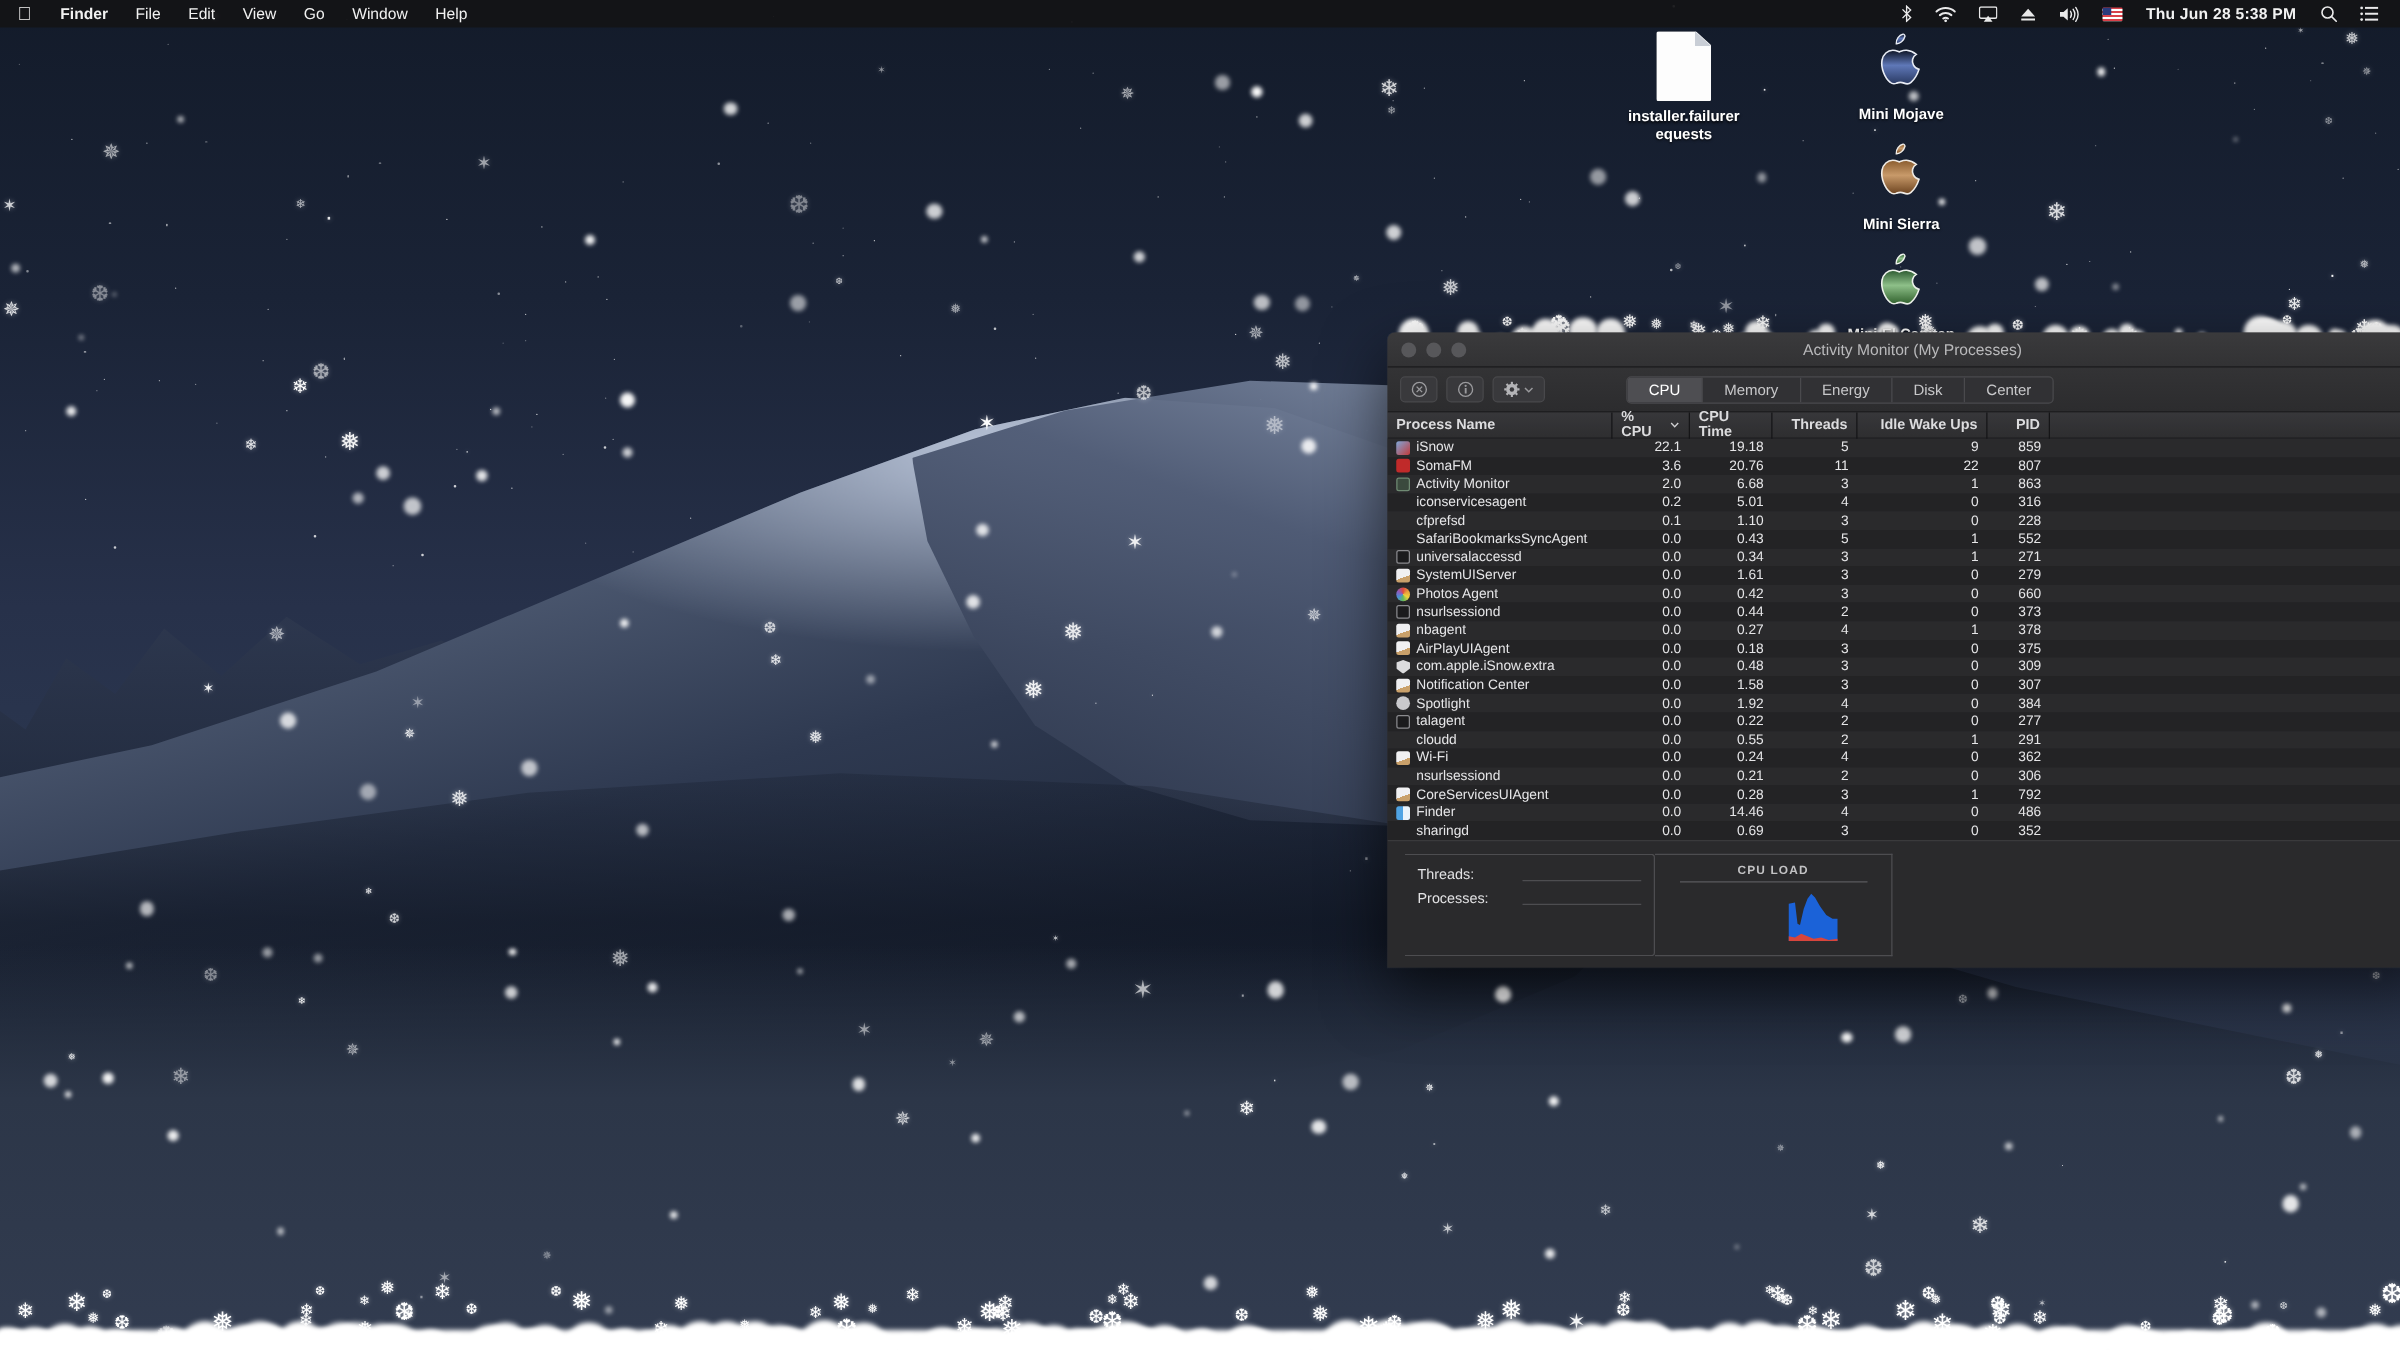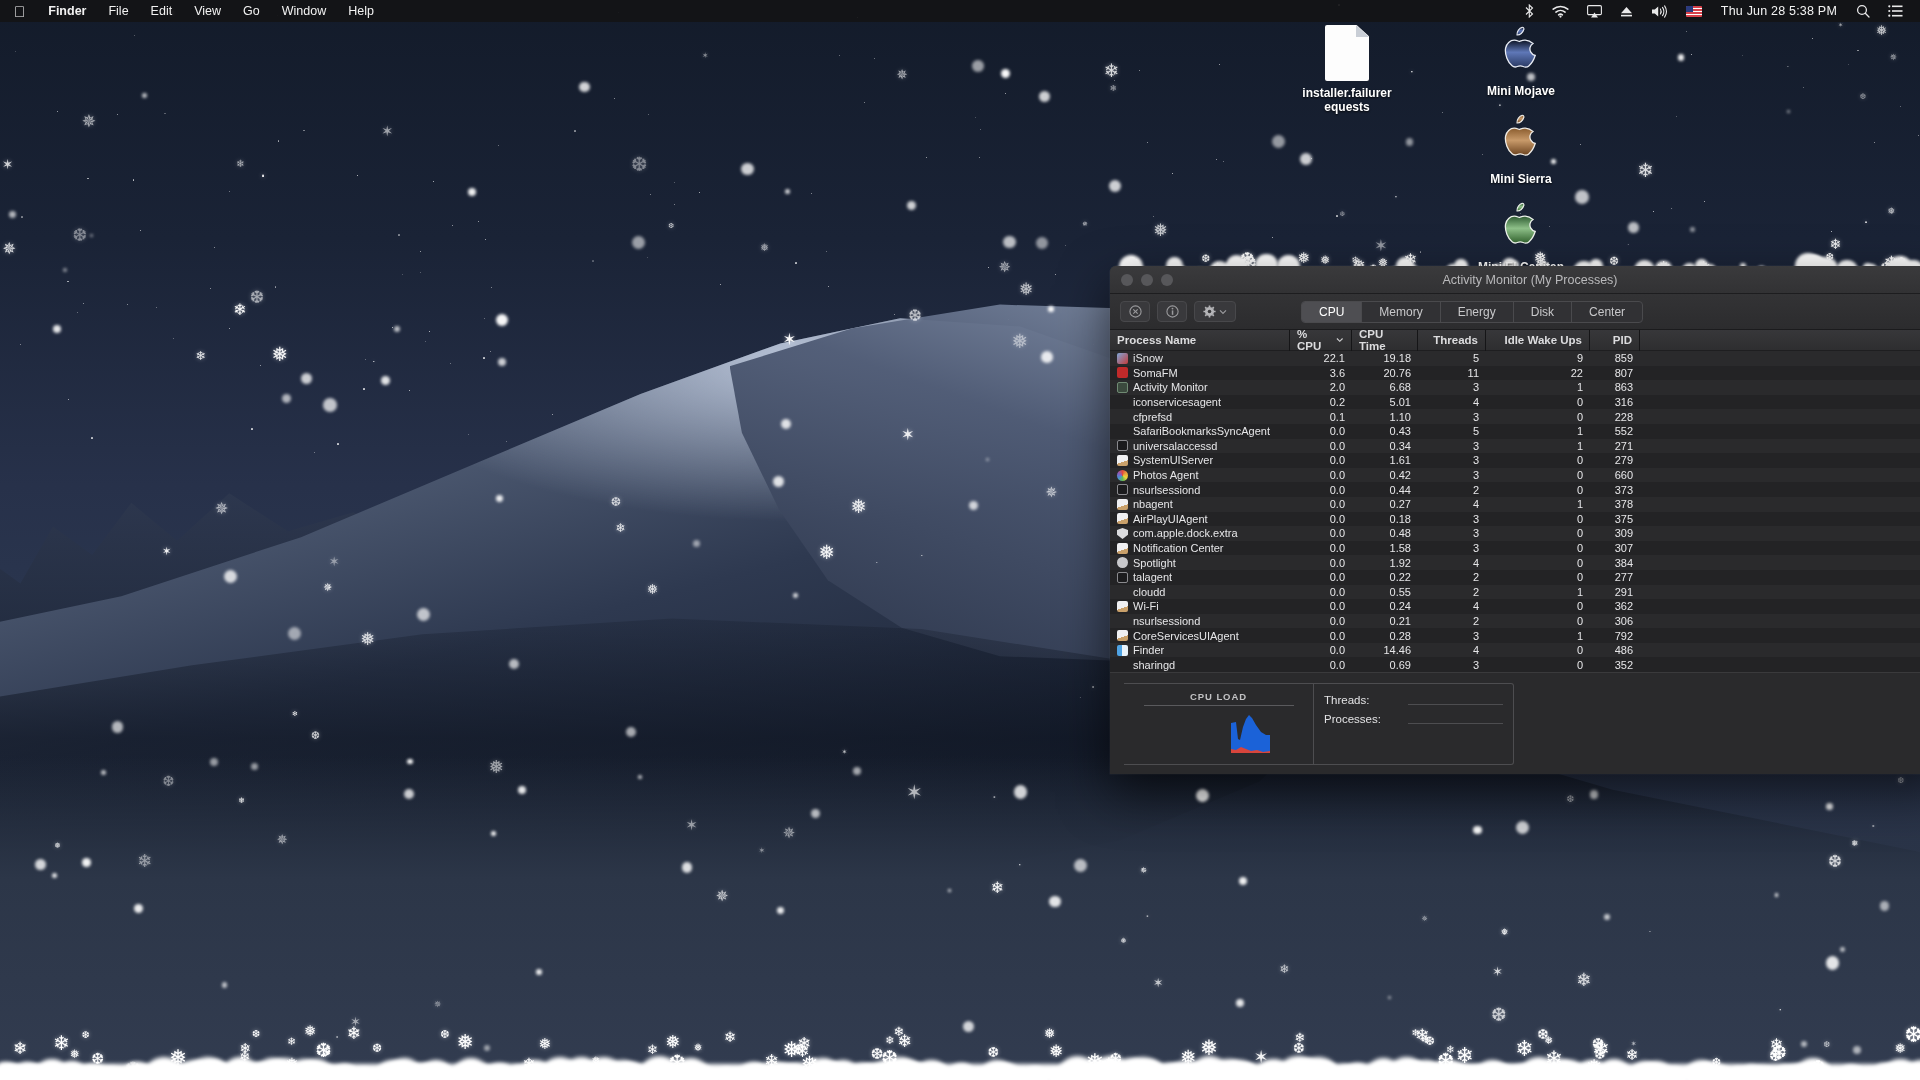--- a/index.html
+++ b/index.html
@@ -81,21 +81,21 @@
     display:flex; align-items:center;
     color:#f2f2f2; font-size:12.5px; z-index:40;
     padding:0 8px 0 0;
   }
   .mb-left { display:flex; align-items:center; }
   .mb-item { padding:0 11px; height:22px; display:flex; align-items:center; white-space:nowrap; }
   .mb-item.apple { padding:0 12px 0 14px; font-size:15px; }
   .mb-item.bold { font-weight:bold; }
   .mb-right { margin-left:auto; display:flex; align-items:center; gap:0; }
   .mb-status { padding:0 9px; display:flex; align-items:center; height:22px; }
-  .mb-clock { padding:0 10px; font-weight:normal; font-size:12.5px; letter-spacing:.2px; }
+  .mb-clock { padding:0 10px; font-weight:bold; font-size:12.5px; letter-spacing:.2px; }
   .flag {
     width:16px; height:11px; border-radius:1px; overflow:hidden; position:relative;
     background:repeating-linear-gradient(180deg,#d8414a 0 1.6px,#fff 1.6px 3.1px);
   }
   .flag:before {
     content:""; position:absolute; left:0; top:0; width:7px; height:6px; background:#2a3b7d;
   }
 
   
   .desktop-icon {
@@ -716,21 +716,21 @@
         </div>
         <div class="c c-cpu">0.0</div>
         <div class="c c-time">0.18</div>
         <div class="c c-threads">3</div>
         <div class="c c-idle">0</div>
         <div class="c c-pid">375</div>
       </div>
       <div class="am-row">
         <div class="c c-name">
           <span class="proc-icon shield"></span>
-          <span>com.apple.dock.extra</span>
+          <span>com.apple.iSnow.extra</span>
         </div>
         <div class="c c-cpu">0.0</div>
         <div class="c c-time">0.48</div>
         <div class="c c-threads">3</div>
         <div class="c c-idle">0</div>
         <div class="c c-pid">309</div>
       </div>
       <div class="am-row">
         <div class="c c-name">
           <span class="proc-icon doc"></span>
@@ -837,40 +837,40 @@
         </div>
         <div class="c c-cpu">0.0</div>
         <div class="c c-time">2.36</div>
         <div class="c c-threads">6</div>
         <div class="c c-idle">0</div>
         <div class="c c-pid">411</div>
       </div>
     </div>
 
   <div class="am-footer">
+
+    <div class="fbox threads">
+      <div class="tline">
+        <span class="lab">Threads:</span>
+        <span class="rule"></span>
+      </div>
+      <div class="tline">
+        <span class="lab">Processes:</span>
+        <span class="rule"></span>
+      </div>
+    </div>
 
     <div class="fbox graph">
       <div class="graph-title">CPU LOAD</div>
       <div class="graph-rule"></div>
       <div class="graph-area">
         <svg width="160" height="44" viewBox="0 0 160 44" preserveAspectRatio="none">
           <path d="M92 44 L92 14 L97 13 L99 30 L101 31 L104 18 L107 10 L110 6 L113 9 L117 16 L122 23 L127 26 L131 26 L131 44 Z" fill="#1b62d8"></path>
           <path d="M92 44 L92 40 L97 41 L102 38 L107 40 L112 42 L118 41 L124 43 L131 42 L131 44 Z" fill="#d8453c"></path>
         </svg>
-      </div>
-    </div>
-
-    <div class="fbox threads">
-      <div class="tline">
-        <span class="lab">Threads:</span>
-        <span class="rule"></span>
-      </div>
-      <div class="tline">
-        <span class="lab">Processes:</span>
-        <span class="rule"></span>
       </div>
     </div>
   </div>
 </div>
 
 <div id="snow">
     <div class="blob" style="width: 3.93464px; height: 3.93464px; left: 170.453px; top: 11.1098px; opacity: 0.85;"></div>
     <div class="flake" style="left: 1863.44px; top: 212.974px; font-size: 15.1px; opacity: 0.97;">·</div>
     <div class="flake" style="left: 715.766px; top: 888.003px; font-size: 15.2px; opacity: 0.75;">✵</div>
     <div class="flake" style="left: 72.5344px; top: 226.884px; font-size: 17.5px; opacity: 0.47;">❆</div>

